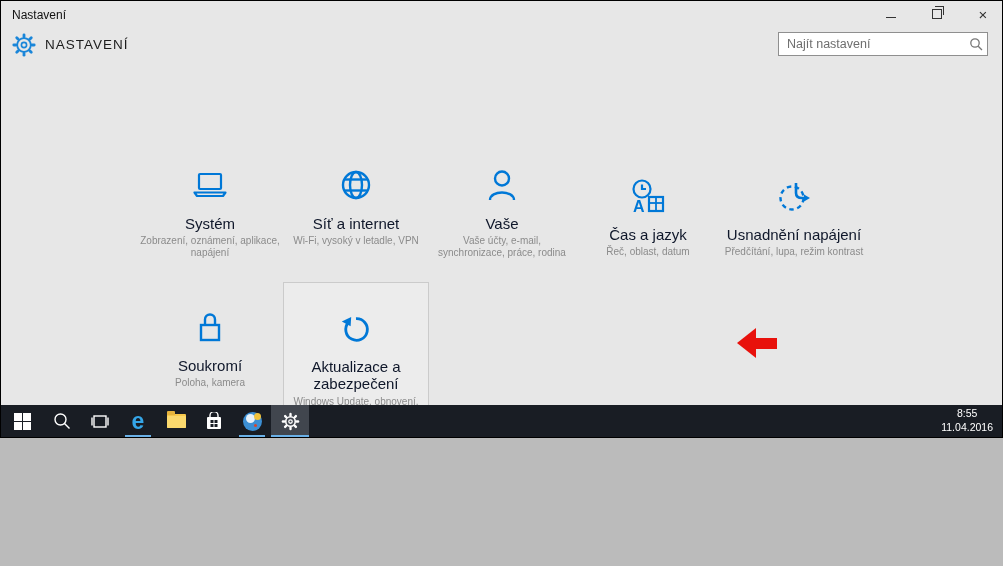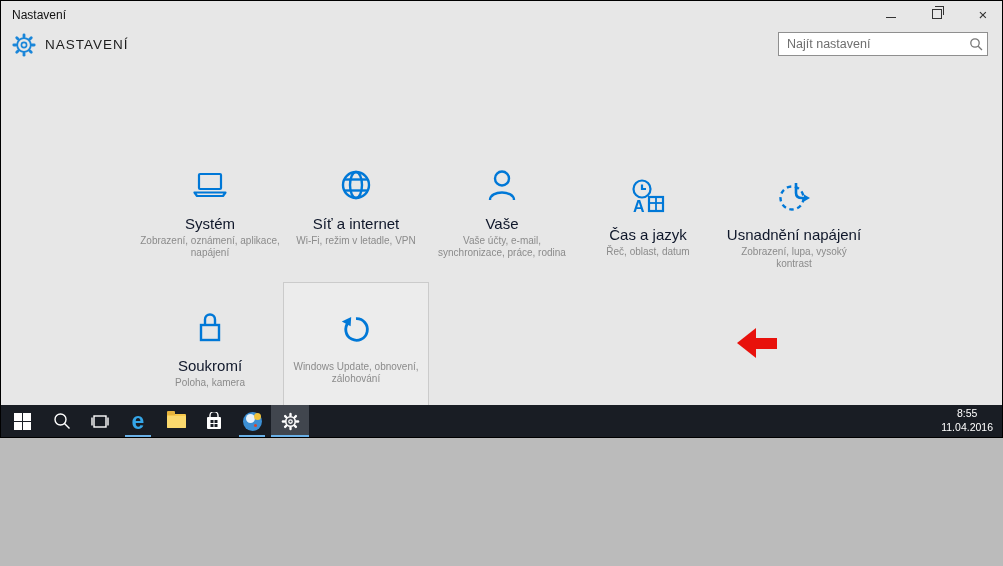--- a/index.html
+++ b/index.html
@@ -147,21 +147,21 @@
     <div class="tile">
       <div class="tile-icon">
         <svg width="44" height="44" viewBox="0 0 44 44" fill="none" stroke="#0078d7" stroke-width="2.4">
           <circle cx="22" cy="21" r="13"></circle>
           <ellipse cx="22" cy="21" rx="6" ry="13"></ellipse>
           <line x1="10.5" y1="15.5" x2="33.5" y2="15.5"></line>
           <line x1="10.5" y1="26.5" x2="33.5" y2="26.5"></line>
         </svg>
       </div>
       <div class="tile-title">Síť a internet</div>
-      <div class="tile-sub">Wi-Fi, režim v letadle, VPN</div>
+      <div class="tile-sub">Wi-Fi, vysoký v letadle, VPN</div>
     </div>
 
 
     <div class="tile">
       <div class="tile-icon">
         <svg width="44" height="44" viewBox="0 0 44 44" fill="none" stroke="#0078d7" stroke-width="2.4">
           <circle cx="22" cy="14.5" r="7"></circle>
           <path d="M10,36 c0,-10 24,-10 24,0"></path>
         </svg>
       </div>
@@ -186,41 +186,42 @@
 
     <div class="tile row2">
       <div class="tile-icon">
         <svg width="44" height="44" viewBox="0 0 44 44" fill="none" stroke="#0078d7" stroke-width="2.4">
           <circle cx="20" cy="23" r="11.5" stroke-dasharray="4.5 3.6"></circle>
           <path d="M24,8 v10 q0,5 6,5 h4" stroke-width="2.6"></path>
           <path d="M32,19.5 l6,3.5 -6,3.5 z" fill="#0078d7" stroke="none"></path>
         </svg>
       </div>
       <div class="tile-title">Usnadnění napájení</div>
-      <div class="tile-sub">Zobrazení, lupa, vysoký kontrast</div>
+      <div class="tile-sub">Předčítání, lupa, režim kontrast</div>
     </div>
 
     <div class="tile row2">
       <div class="tile-icon">
         <svg width="44" height="44" viewBox="0 0 44 44" fill="none" stroke="#0078d7" stroke-width="2.4">
           <rect x="13" y="19" width="18" height="15"></rect>
           <path d="M17,19 v-5.5 a5,5 0 0 1 10,0 v5.5"></path>
         </svg>
       </div>
       <div class="tile-title">Soukromí</div>
       <div class="tile-sub">Poloha, kamera</div>
     </div>
 
     <div class="tile row2 highlight">
       <div class="tile-icon">
         <svg width="44" height="44" viewBox="0 0 44 44" fill="none" stroke="#0078d7" stroke-width="2.8">
           <path d="M14.6,15.2 A10.8,10.8 0 1 0 22,11.7"></path>
           <path d="M7.8,14.6 l9.4,-4.6 -0.6,9.2 z" fill="#0078d7" stroke="none"></path>
         </svg>
       </div>
+      <div class="tile-title">Aktualizace a zabezpečení</div>
       <div class="tile-sub">Windows Update, obnovení, zálohování</div>
     </div>
 
   </div>
 
   <div class="red-arrow">
     <div class="head"></div>
     <div class="shaft"></div>
   </div>
 

